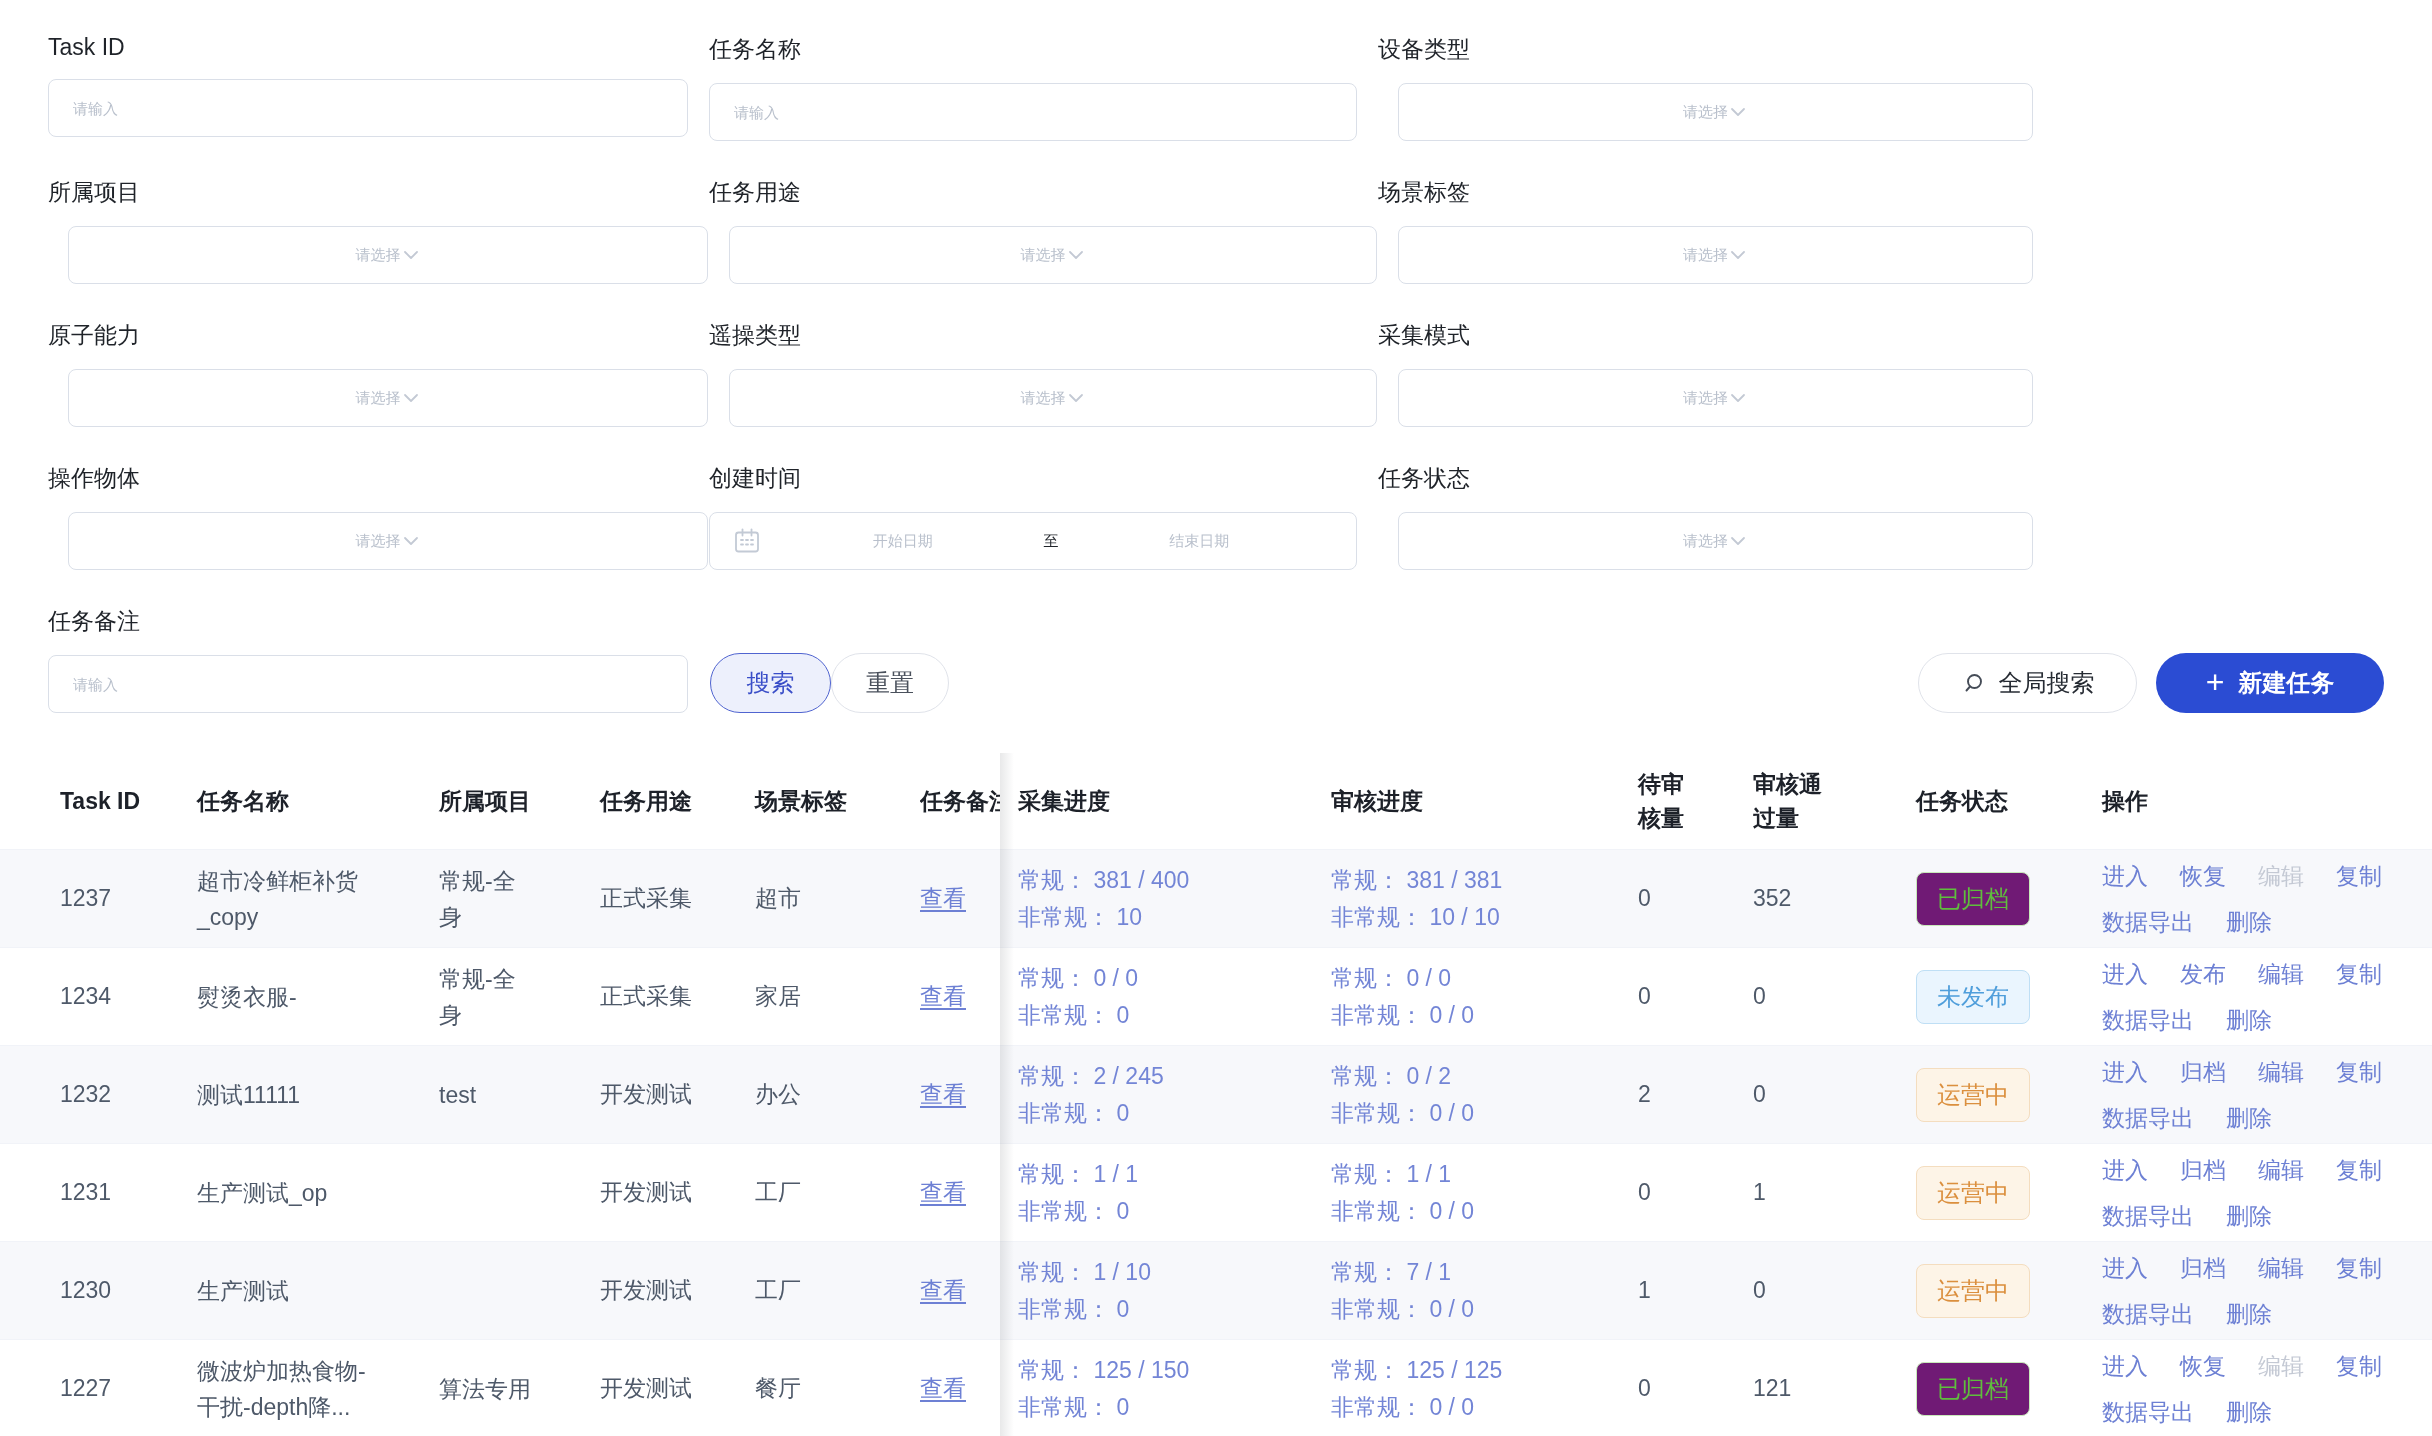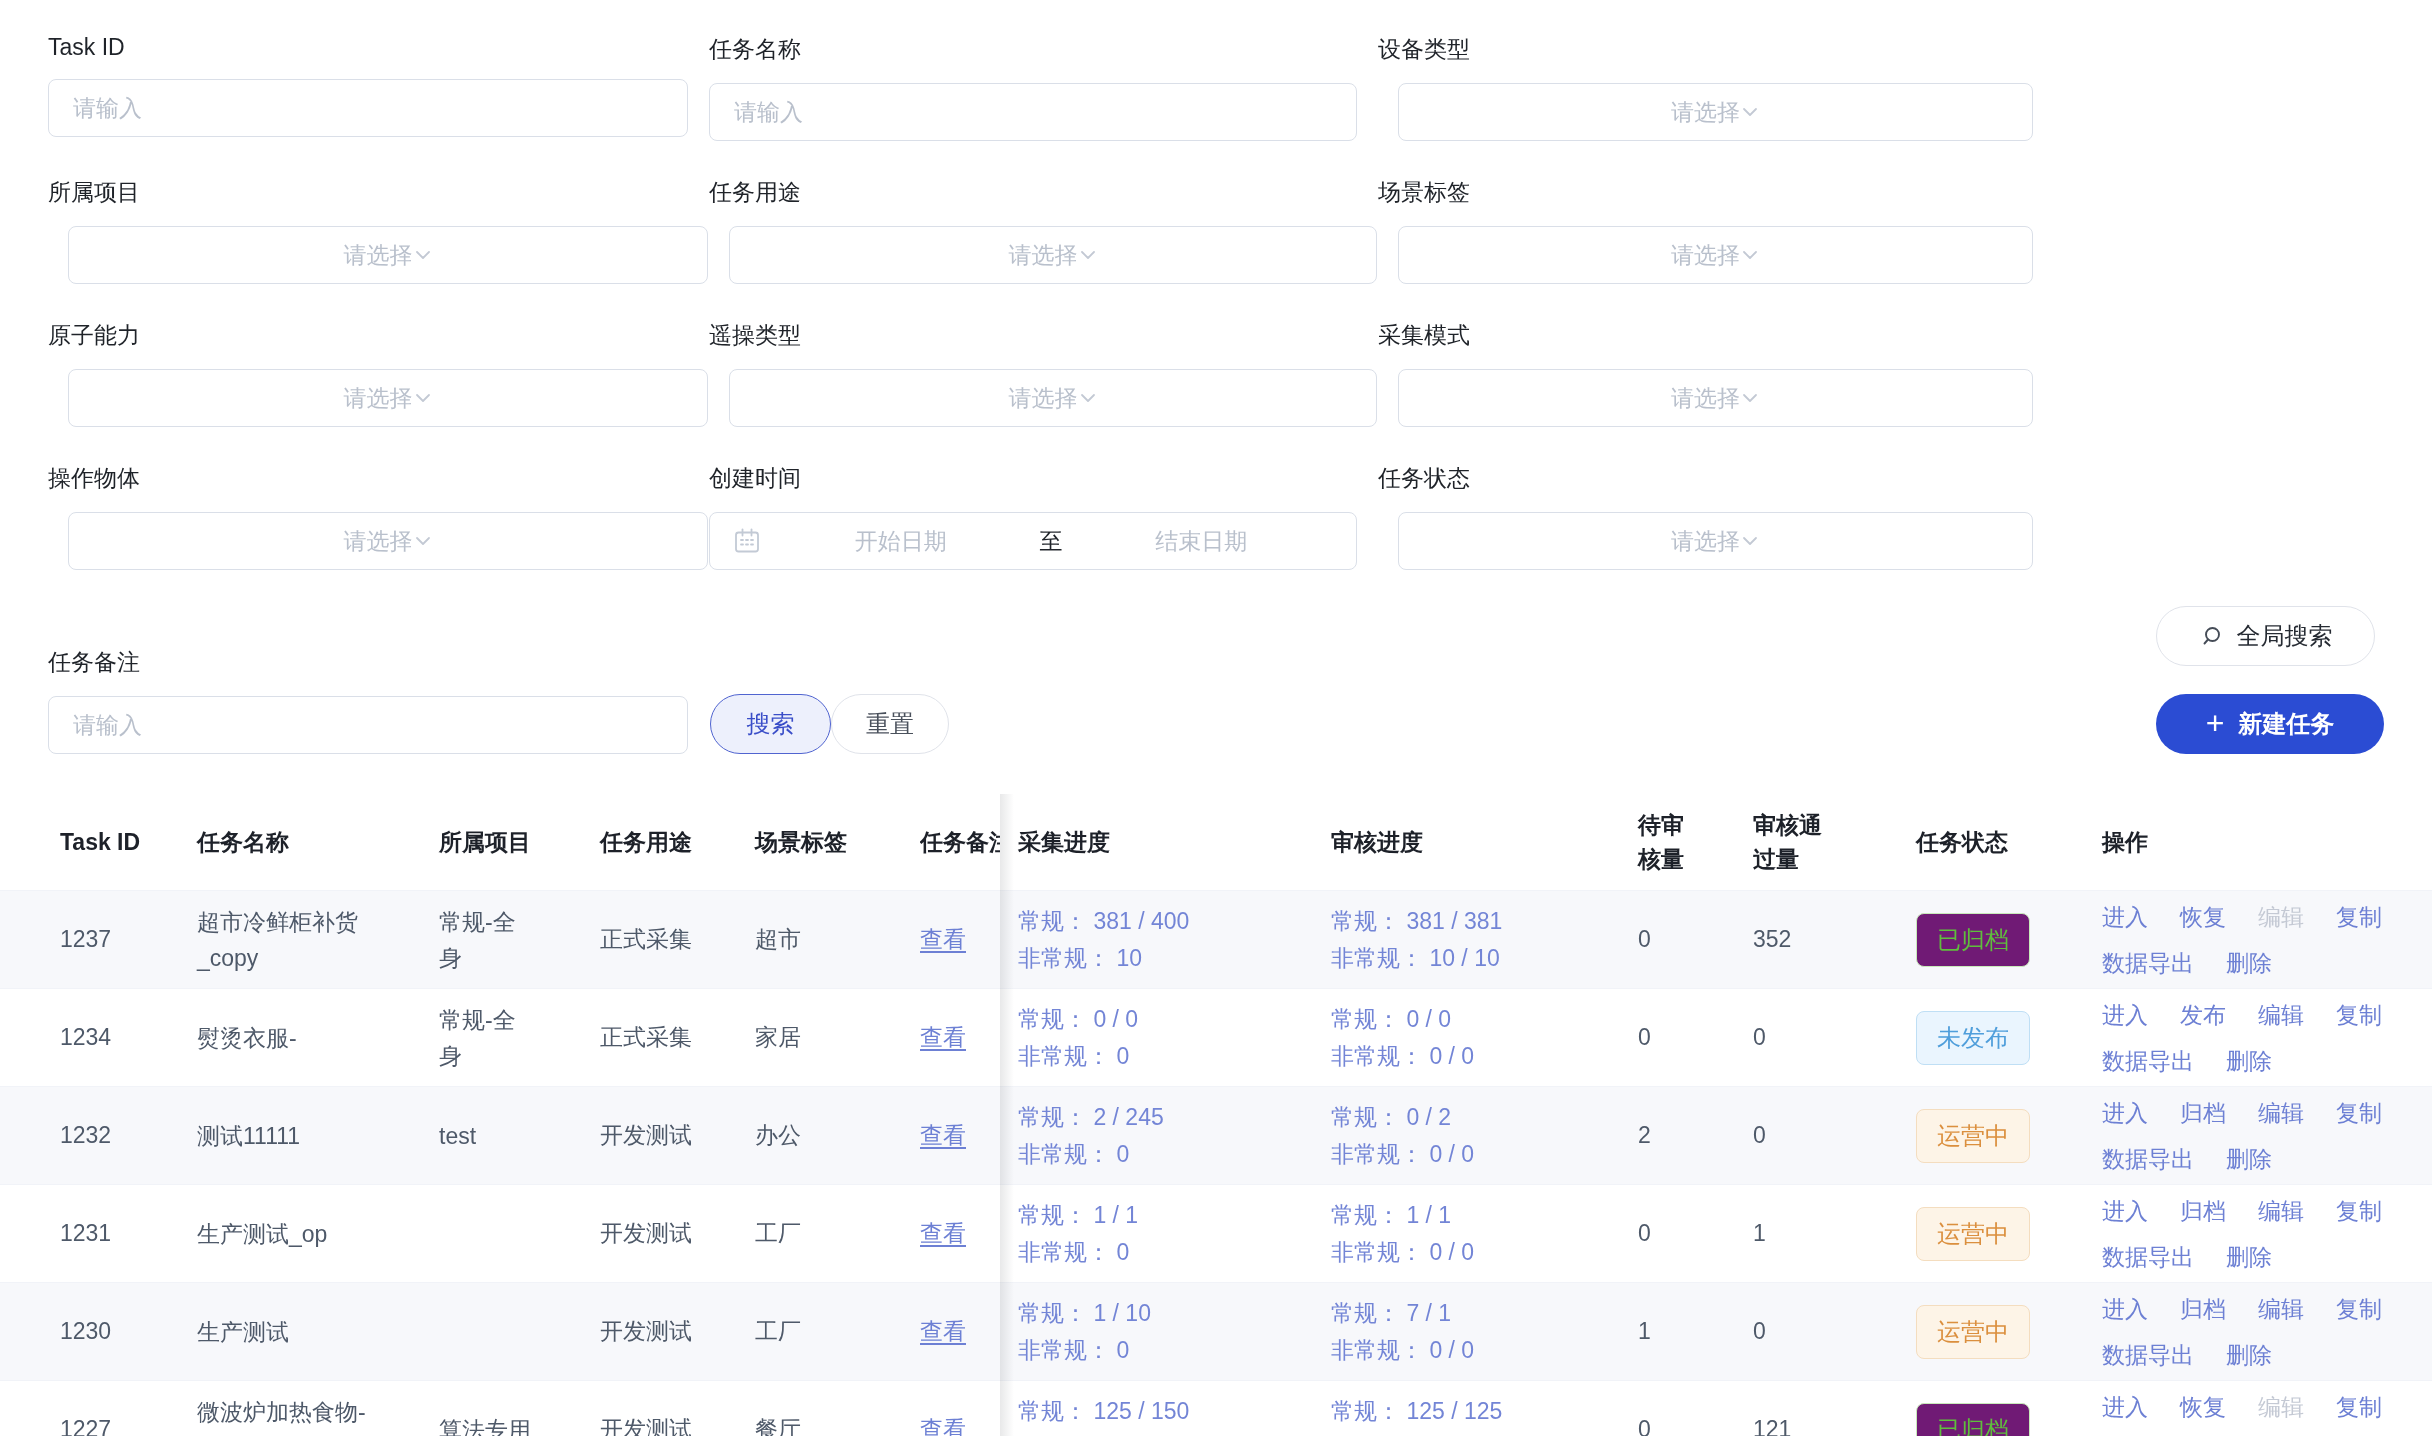--- a/index.html
+++ b/index.html
@@ -15,21 +15,21 @@
     grid-template-columns: 640px 648px 635px;
     column-gap: 21px;
     padding: 34px 0 0 48px;
   }
   .field { margin-bottom: 36px; }
   .field-label { display:block; font-size: 23px; color:#1f2329; margin-bottom: 18px; }
   .control {
     height: 58px; width: 100%;
     border: 1px solid #dadfe8; border-radius: 8px; background:#fff;
     display: flex; align-items: center;
-    padding: 0 24px; font-size: 23px; color:#1f2329;
+    padding: 0 24px; font-size: 15px; color:#1f2329;
   }
   input.control::placeholder { color:#b9c0cc; }
   input.control { outline: none; }
   .select-control { justify-content: center; cursor: pointer; margin-left: 20px; }
   .select-placeholder { color:#b9c0cc; }
   .chevron { display:flex; align-items:center; }
   .daterange { padding: 12px 22px; cursor: pointer; }
   .cal { display:flex; align-items:center; margin-right: 6px; }
   .dr-part { flex:1; text-align:center; color:#b9c0cc; }
   .dr-sep { color:#1f2329; padding: 0 6px; }
@@ -38,21 +38,21 @@
   .bottom-row .field { margin-bottom: 0; width: 640px; }
   .btn-group { display:flex; margin-left: 22px; }
   .btn {
     height: 60px; border-radius: 30px;
     display: inline-flex; align-items:center; justify-content:center;
     font-size: 24px; cursor:pointer; border:1px solid transparent; background:#fff;
     font-family: inherit;
   }
   .btn-search { width: 121px; background:#edf0fc; border-color:#5064d0; color:#3a4ec8; }
   .btn-reset  { width: 118px; border-color:#e0e3ea; color:#4a515c; }
-  .toolbar { margin-left:auto; display:flex; gap: 28px; flex-direction: column; }
+  .toolbar { margin-left:auto; display:flex; gap: 19px; }
   .btn-global { width: 219px; border-color:#e0e3ea; color:#262b33; gap: 12px; }
   .btn-new { width: 228px; background:#2b4cd3; color:#ffffff; gap: 14px; }
   .plus-icon { font-size: 32px; font-weight: 300; line-height: 1; margin-top:-3px; }
   
   .table { margin-top: 40px; position: relative; }
   .thead-row, .trow {
     display:flex; align-items:center;
     border-bottom: 1px solid #f1f3f8;
   }
   .thead-row { height: 97px; font-size: 23px; font-weight: 700; color:#1d2129; }

